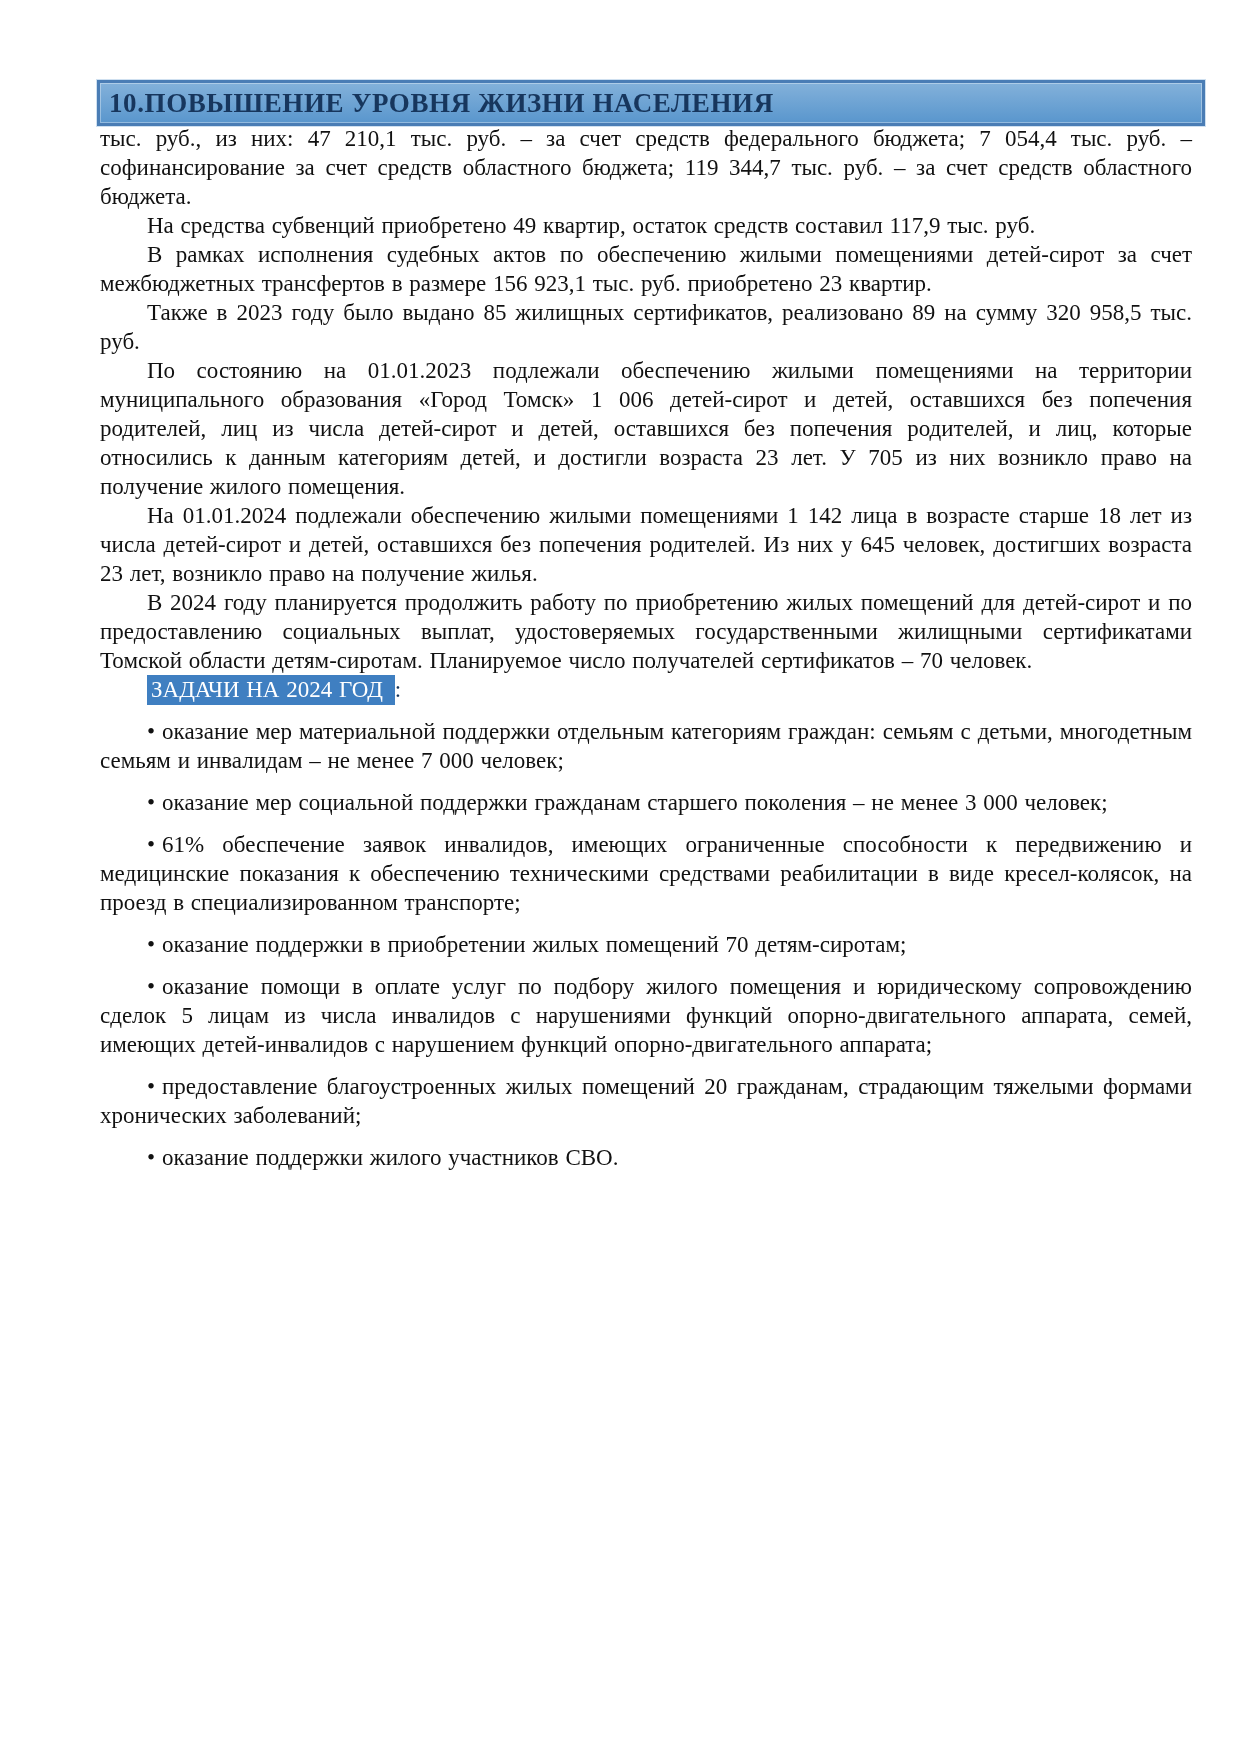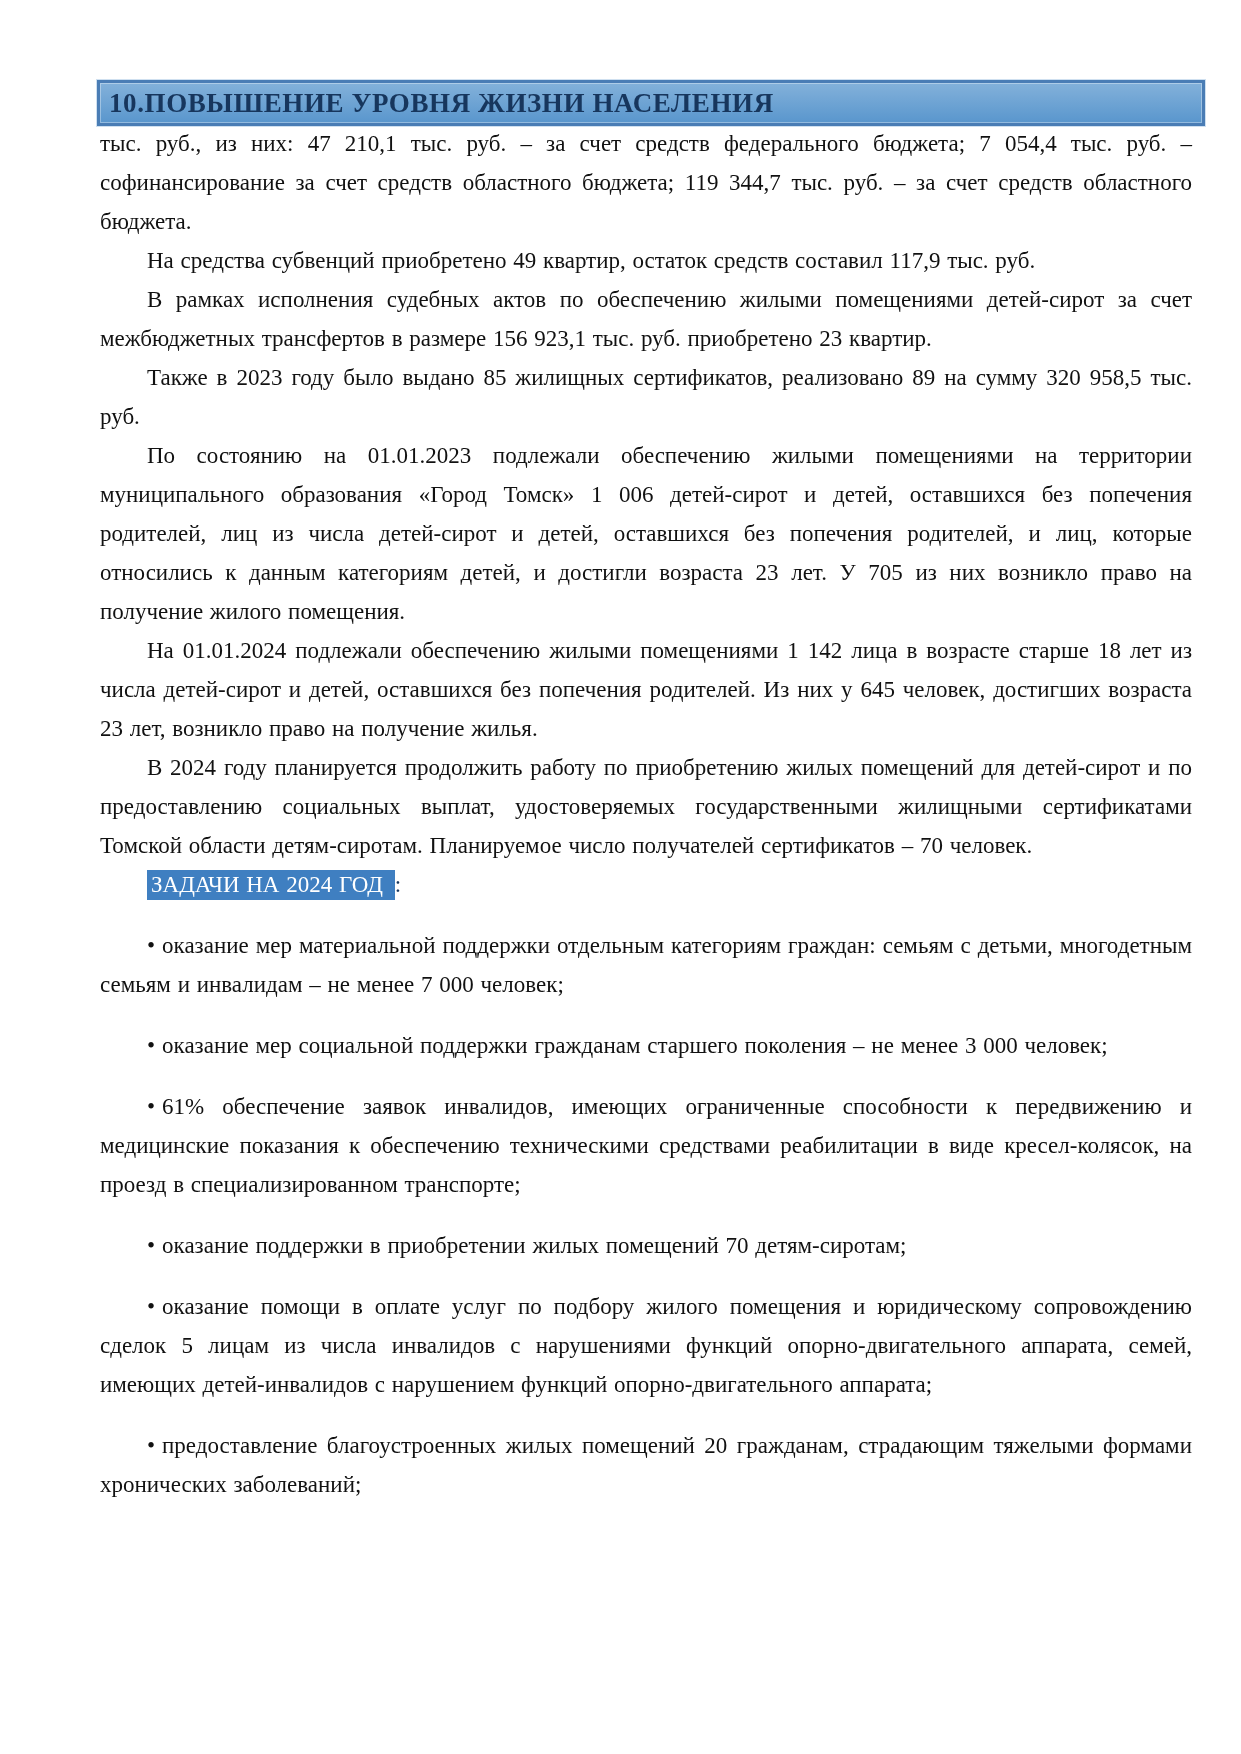--- a/index.html
+++ b/index.html
@@ -35,27 +35,27 @@
     }
     .content {
       position: absolute;
       left: 100px;
       top: 124px;
       width: 1092px;
     }
     .para {
       margin: 0;
       font-size: 23px;
-      line-height: 39px;
+      line-height: 29px;
       text-align: justify;
       text-indent: 47px;
       word-spacing: 1px;
     }
     .para.no-indent { text-indent: 0; }
-    .para.bullet { margin-top: 22px; }
+    .para.bullet { margin-top: 13px; }
     .bullet-marker {
       display: inline-block;
       text-indent: 0;
       margin-right: 7px;
       font-size: 23px;
     }
     .heading-line { text-indent: 47px; }
     .hl {
       background: var(--highlight, #3f7fc1);
       color: var(--highlight-text, #ffffff);

